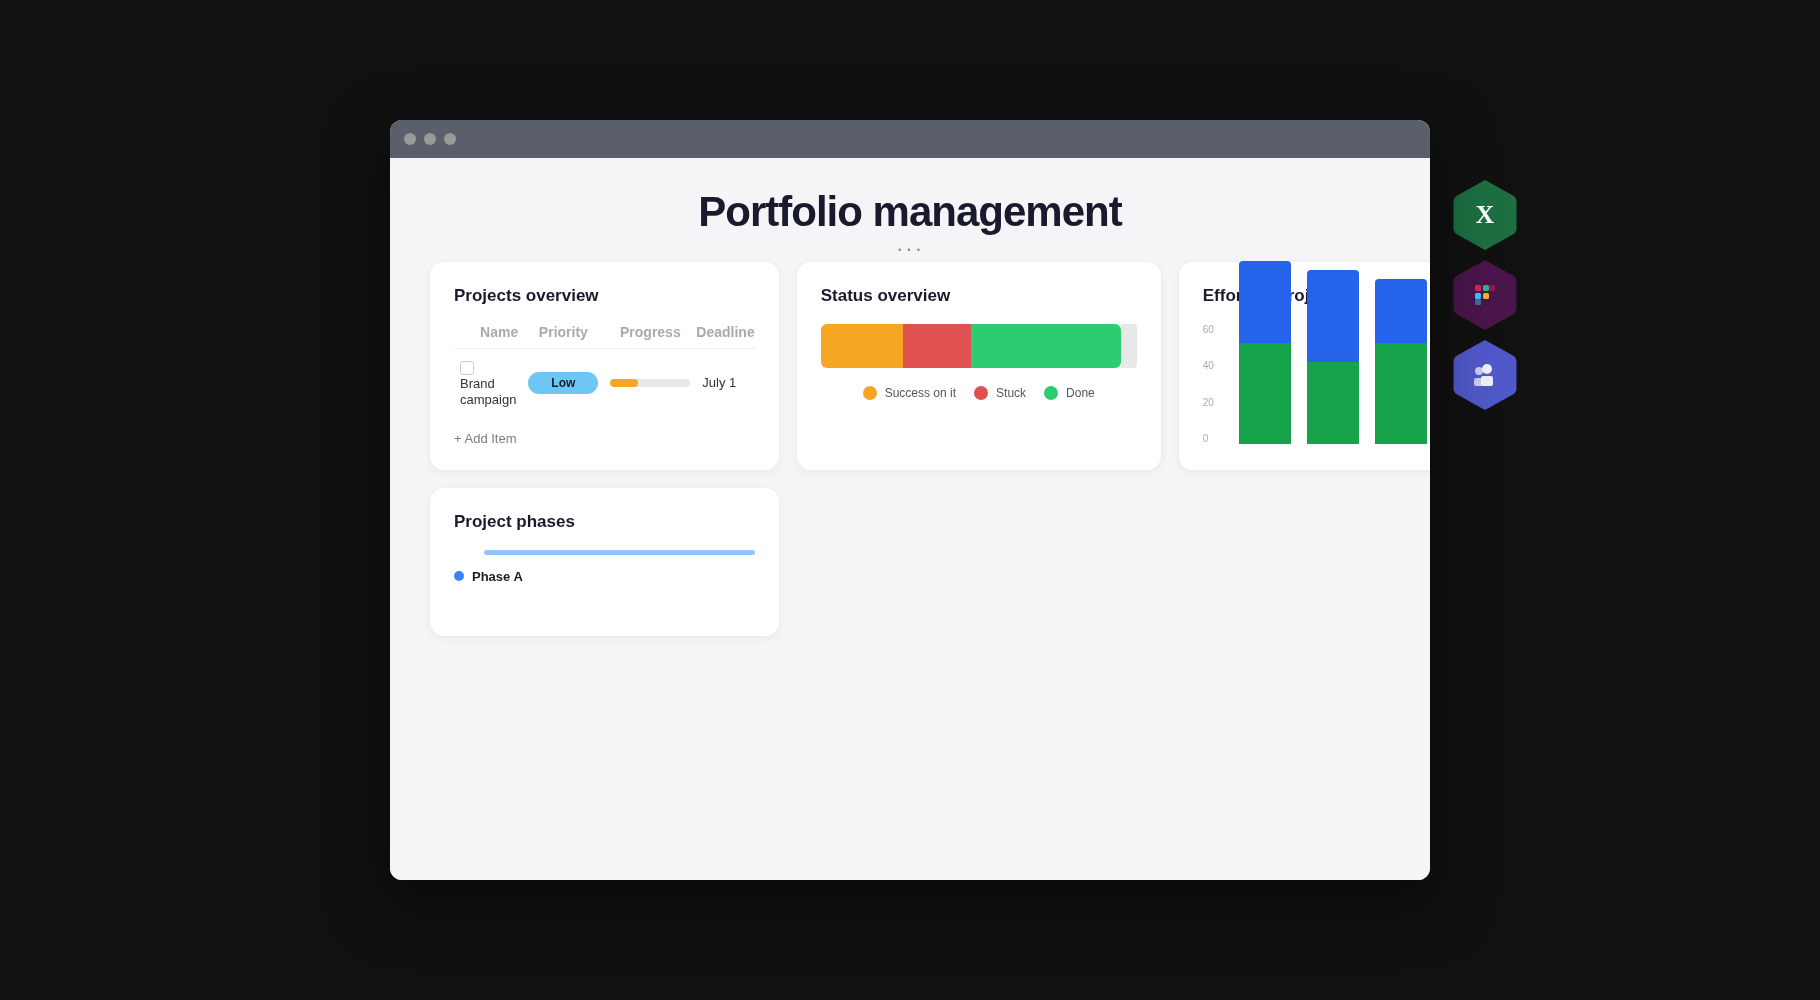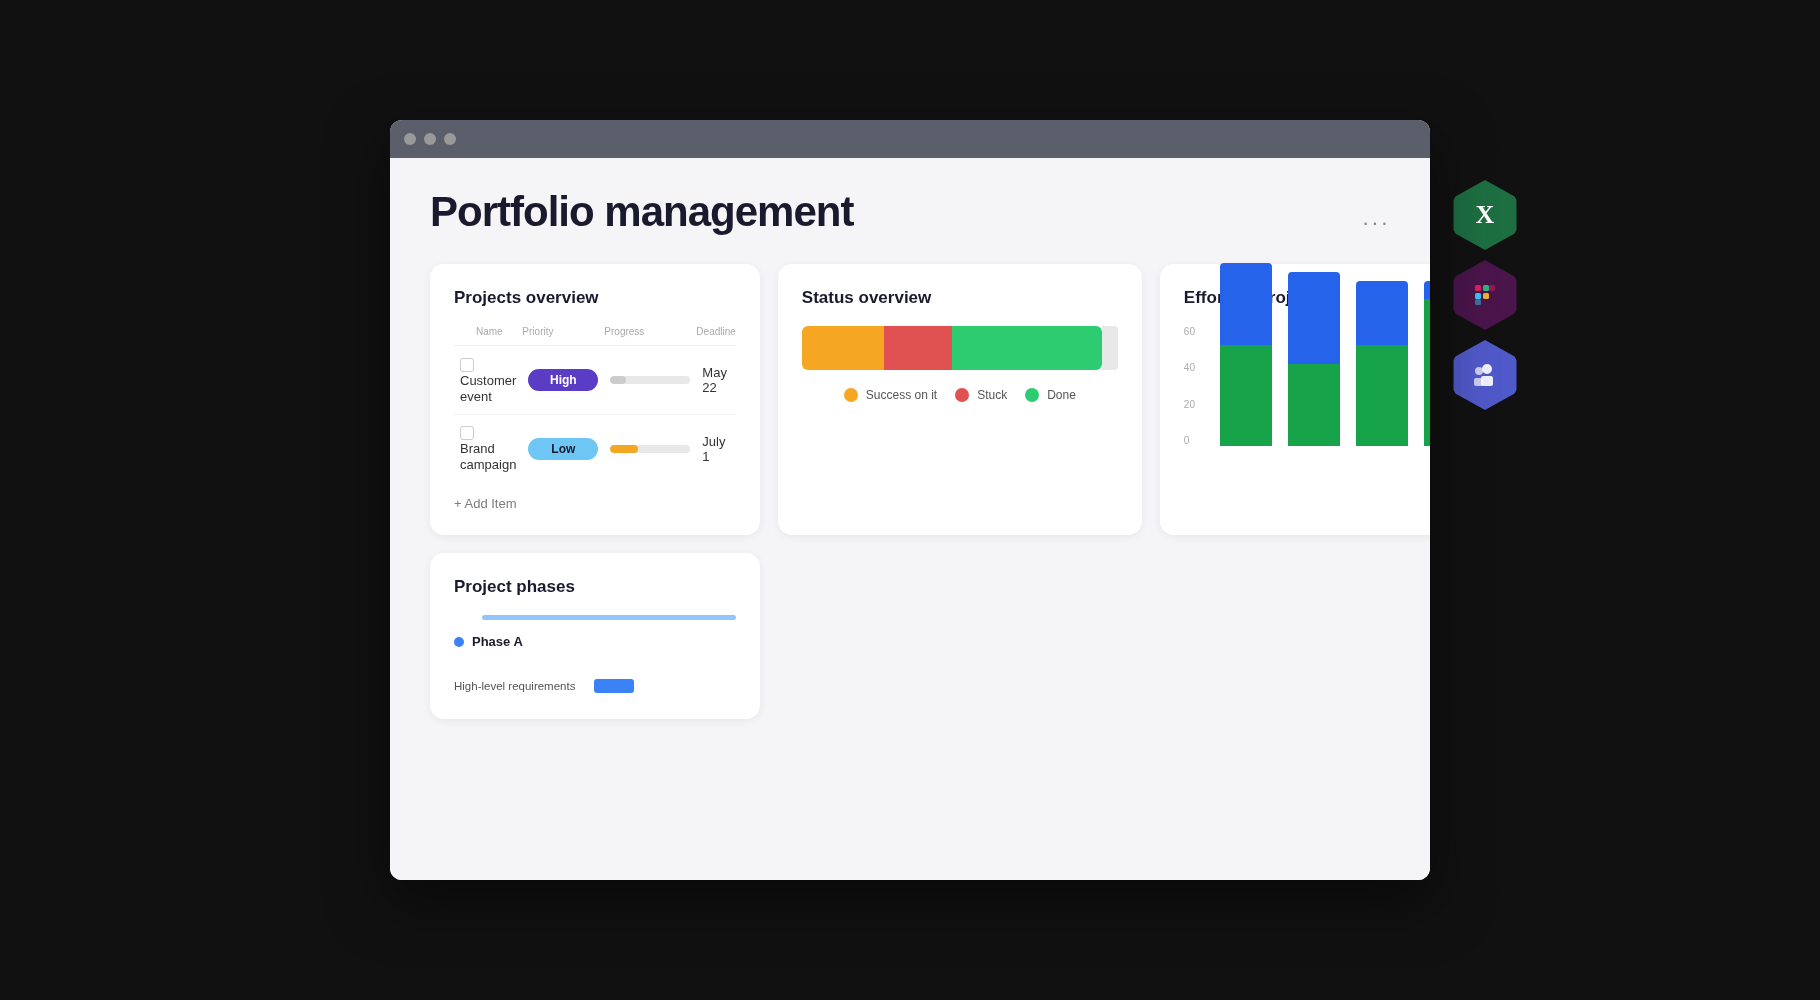--- a/index.html
+++ b/index.html
@@ -49,23 +49,23 @@
       background: #f5f5f7;
       padding: 30px 40px;
       height: calc(100% - 38px);
       overflow: auto;
       position: relative;
     }
 
     
     .page-header {
       display: flex;
-      align-items: flex-end;
+      align-items: center;
       justify-content: space-between;
-      margin-bottom: 28px;
+      flex-direction: column;
     }
     .page-title {
       font-size: 42px;
       font-weight: 700;
       color: #1a1a2e;
       letter-spacing: -1px;
     }
     .more-menu {
       font-size: 22px;
       color: #888;
@@ -94,24 +94,24 @@
       color: #1a1a2e;
       margin-bottom: 18px;
     }
 
     
     .projects-table {
       width: 100%;
       border-collapse: collapse;
     }
     .projects-table th {
-      font-size: 10px;
+      font-size: 14px;
       color: #aaa;
-      font-weight: 400;
-      text-align: left;
+      font-weight: 700;
+      text-align: center;
       padding-bottom: 8px;
       border-bottom: 1px solid #eee;
     }
     .projects-table td {
       padding: 10px 6px;
       font-size: 13px;
       color: #333;
       border-bottom: 1px solid #f0f0f0;
       vertical-align: middle;
     }
@@ -372,35 +372,20 @@
           <table class="projects-table">
             <thead>
               <tr>
                 <th style="padding-left:22px;">Name</th>
                 <th>Priority</th>
                 <th>Progress</th>
                 <th>Deadline</th>
               </tr>
             </thead>
             <tbody id="projects-tbody">
-                <tr>
-      <td>
-        <span class="row-checkbox"></span>
-        <span class="row-name">Customer event</span>
-      </td>
-      <td>
-        <span class="priority-badge priority-high">High</span>
-      </td>
-      <td>
-        <div class="progress-bar-wrap">
-          <div class="progress-fill" style="width:20%;background:#ccc;"></div>
-        </div>
-      </td>
-      <td class="deadline-text">May 22</td>
-    </tr>
                 <tr>
       <td>
         <span class="row-checkbox"></span>
         <span class="row-name">Brand campaign</span>
       </td>
       <td>
         <span class="priority-badge priority-low">Low</span>
       </td>
       <td>
         <div class="progress-bar-wrap">
@@ -479,26 +464,19 @@
         </div>
 
         <div class="card">
           <div class="card-title">Project phases</div>
           <div class="gantt-top-bar"></div>
           <div class="gantt-phase-label">
             <span class="phase-dot"></span>
             <span>Phase A</span>
           </div>
           <div class="gantt-rows" id="gantt-rows">
-              <div class="gantt-row">
-      <span class="gantt-row-label">High-level requirements</span>
-      <div class="gantt-track">
-
-        <div class="gantt-bar" style="left:0%;width:28%;"></div>
-      </div>
-    </div>
             </div>
         </div>
 
       </div>
     </div>
   </div>
 </div>
 
 </body></html>

